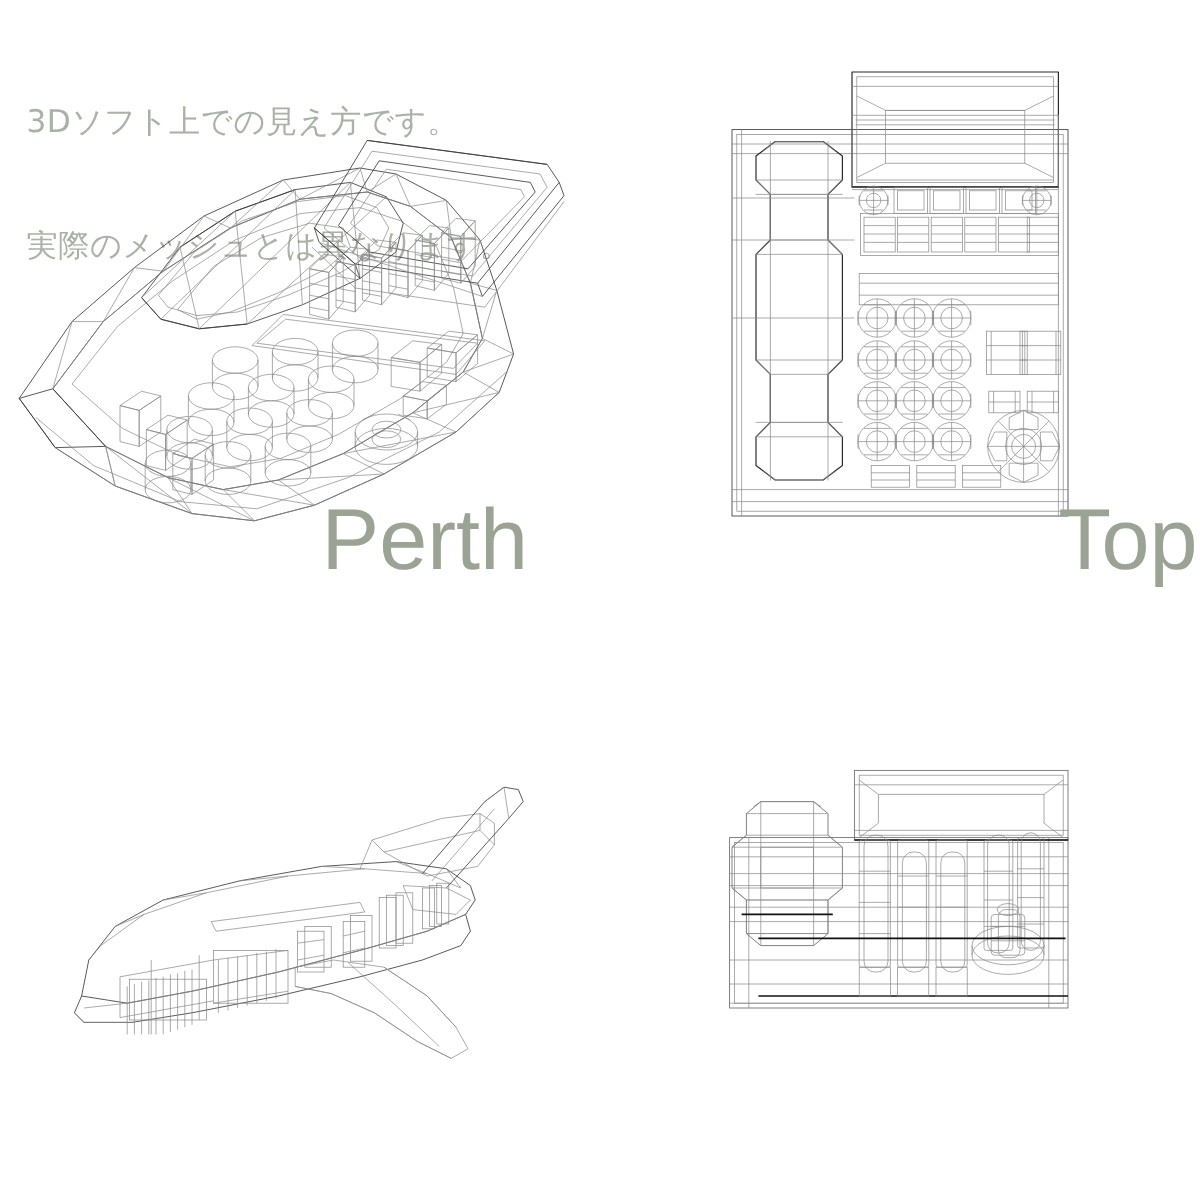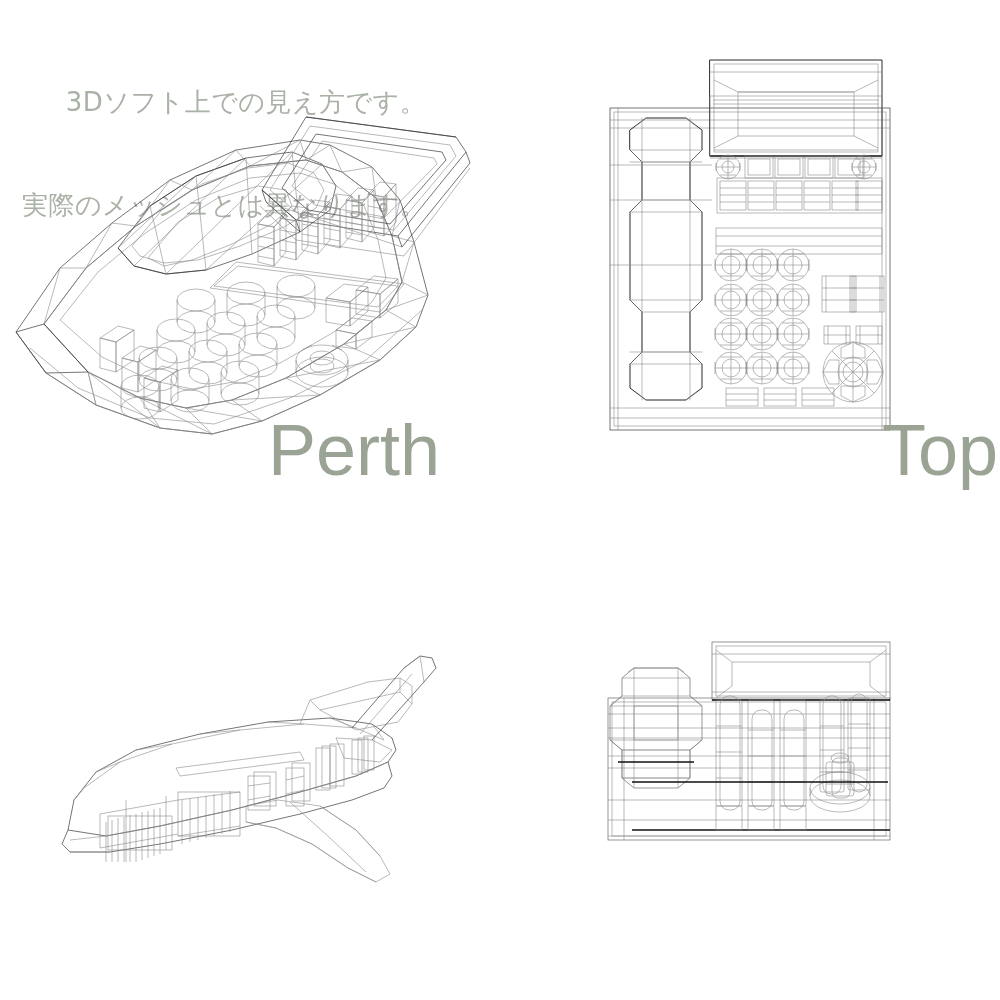--- a/index.html
+++ b/index.html
@@ -2,21 +2,21 @@
 <html lang="ja"><head>
 <meta charset="utf-8">
 <title>3D Wireframe Views</title>
 <style>
   html,body{margin:0;padding:0;background:#ffffff;}
   body{
     width:1000px;height:1000px;overflow:hidden;
     font-family:"Liberation Sans","DejaVu Sans",sans-serif;
     -webkit-font-smoothing:antialiased;
   }
-  #stage{position:relative;width:1000px;height:1000px;background:#fff;text-align:right;}
+  #stage{position:relative;width:1000px;height:1000px;background:#fff;}
 
   
   #annotation{
     position:absolute;left:22px;top:16px;
     color:#aab1a6;
     font-size:26px;line-height:1.32;
     letter-spacing:0.5px;
     white-space:pre;
     font-family:"DejaVu Sans","Liberation Sans",sans-serif;
   }

